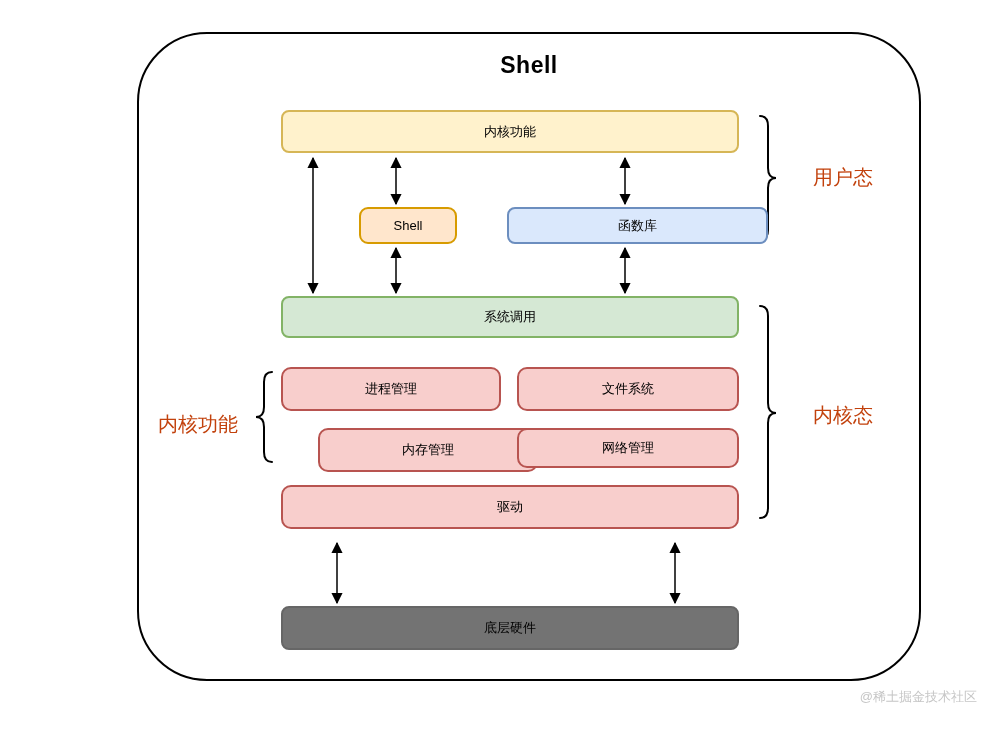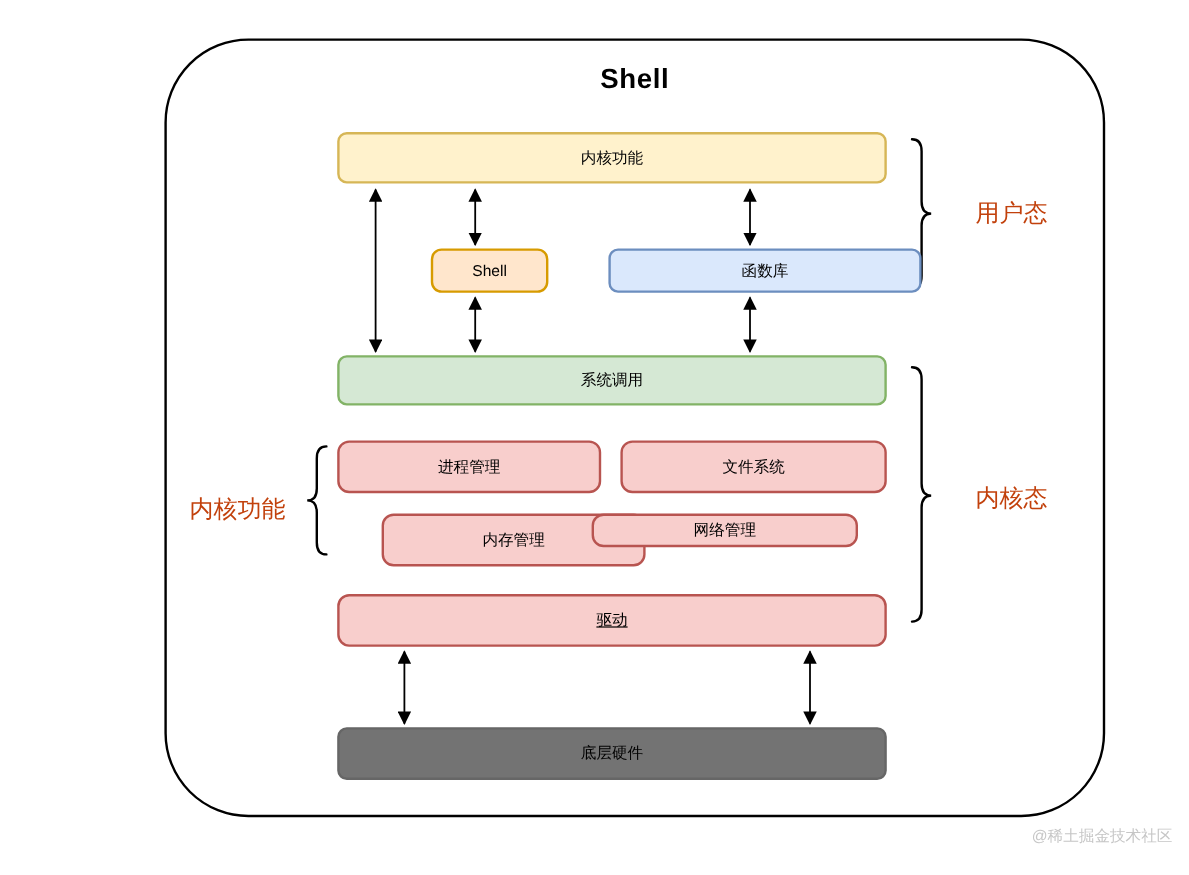--- a/index.html
+++ b/index.html
@@ -50,22 +50,22 @@
   .node-shell { left: 347px; top: 207px; width: 98px; height: 37px;
     background: #FFE6CC; border: 2px solid #D79B00; border-radius: 9px; margin-left: 12px; }
   .node-library { left: 478px; top: 207px; width: 261px; height: 37px;
     background: #DAE8FC; border: 2px solid #6C8EBF; margin-left: 29px; }
   .node-syscall { left: 281px; top: 296px; width: 458px; height: 42px;
     background: #D5E8D4; border: 2px solid #82B366; }
   .node-red { background: #F8CECC; border: 2px solid #B85450; border-radius: 10px; }
   .node-process { left: 281px; top: 367px; width: 220px; height: 44px; }
   .node-filesystem { left: 517px; top: 367px; width: 222px; height: 44px; }
   .node-memory { left: 281px; top: 428px; width: 220px; height: 44px; margin-left: 37px; }
-  .node-network { left: 493px; top: 428px; width: 222px; height: 28px; justify-content: center; }
-  .node-driver { left: 281px; top: 495px; width: 458px; height: 44px; text-decoration: underline; }
+  .node-network { left: 517px; top: 428px; width: 222px; height: 40px; justify-content: center; }
+  .node-driver { left: 281px; top: 485px; width: 458px; height: 44px; }
   .node-hardware { left: 281px; top: 606px; width: 458px; height: 44px;
     background: #737373; border: 2px solid #666666; }
 
   .overlay-svg {
     position: absolute;
     left: 0; top: 0;
     width: 991px; height: 729px;
     pointer-events: none;
   }
 

